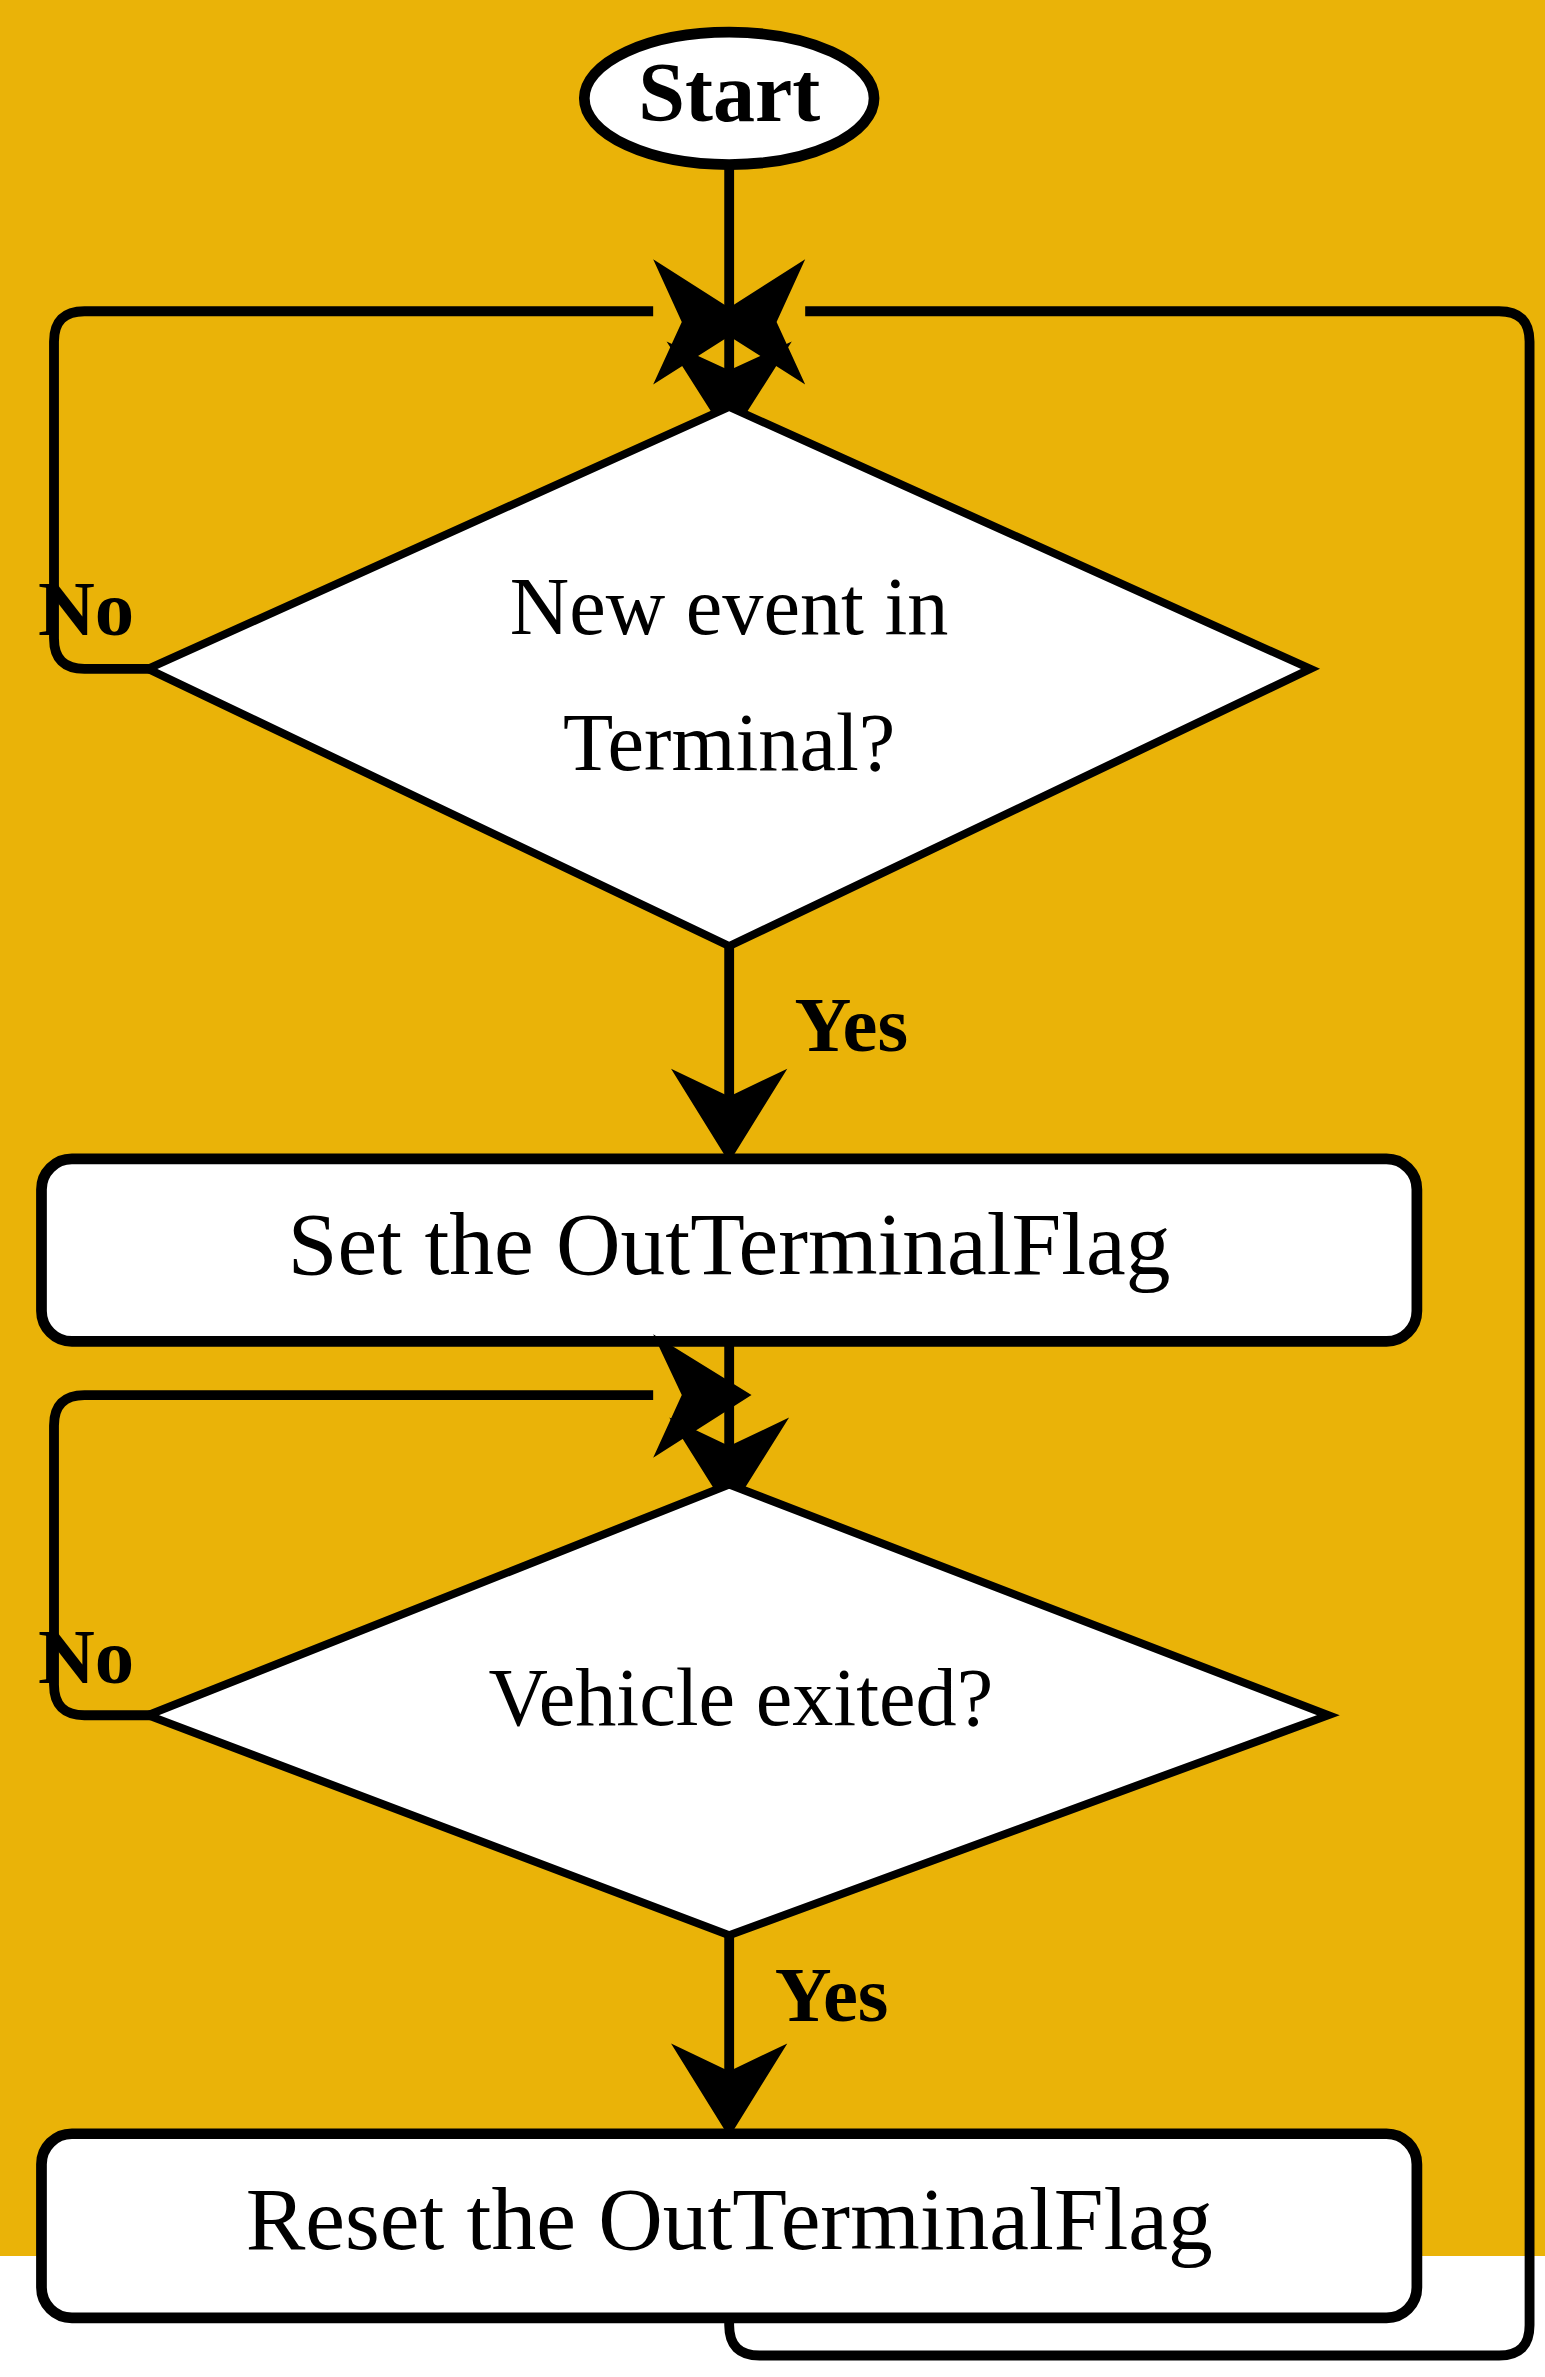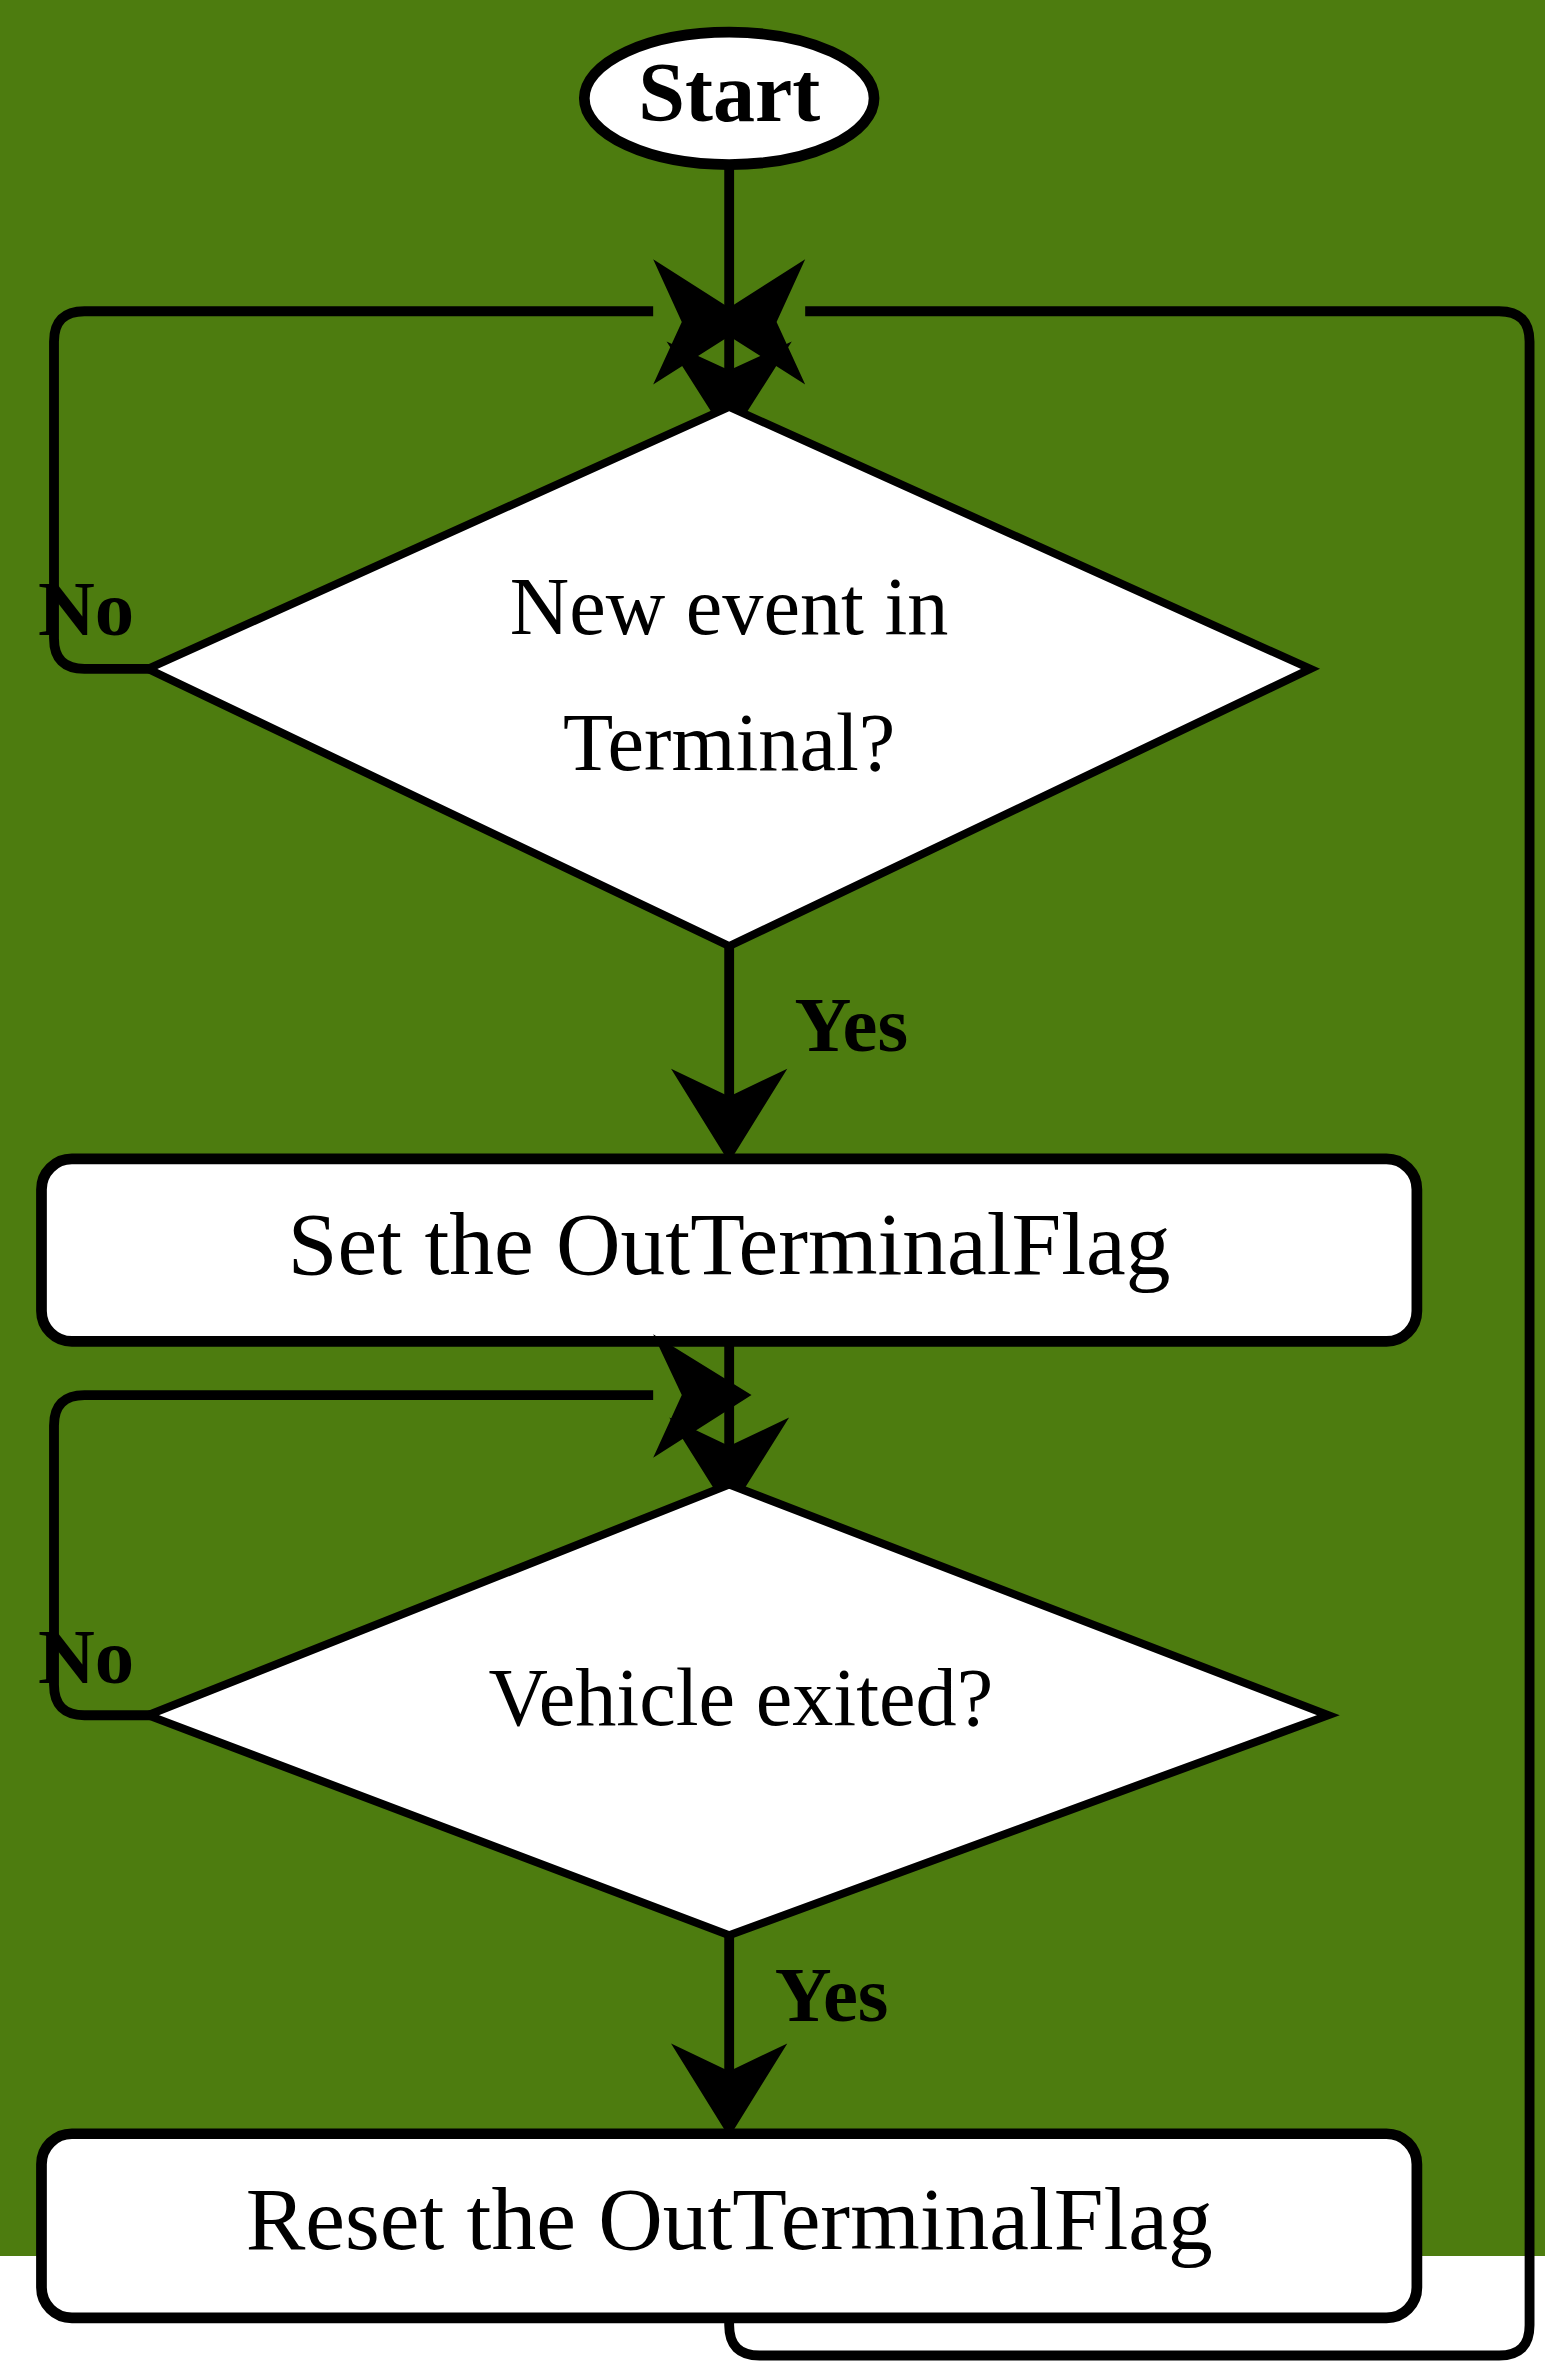--- a/index.html
+++ b/index.html
@@ -10,21 +10,21 @@
   body {
     width: 1546px;
     height: 2377px;
     font-family: "Liberation Serif", "DejaVu Serif", serif;
     overflow: hidden;
   }
   #flowchart-root {
     position: relative;
     width: 1546px;
     height: 2256px;
-    background: #4d7c0f;
+    background: #eab308;
   }
   svg.chart-canvas {
     position: absolute;
     top: 0;
     left: 0;
     width: 1546px;
     height: 2377px;
     display: block;
   }
   .shape-outline {

